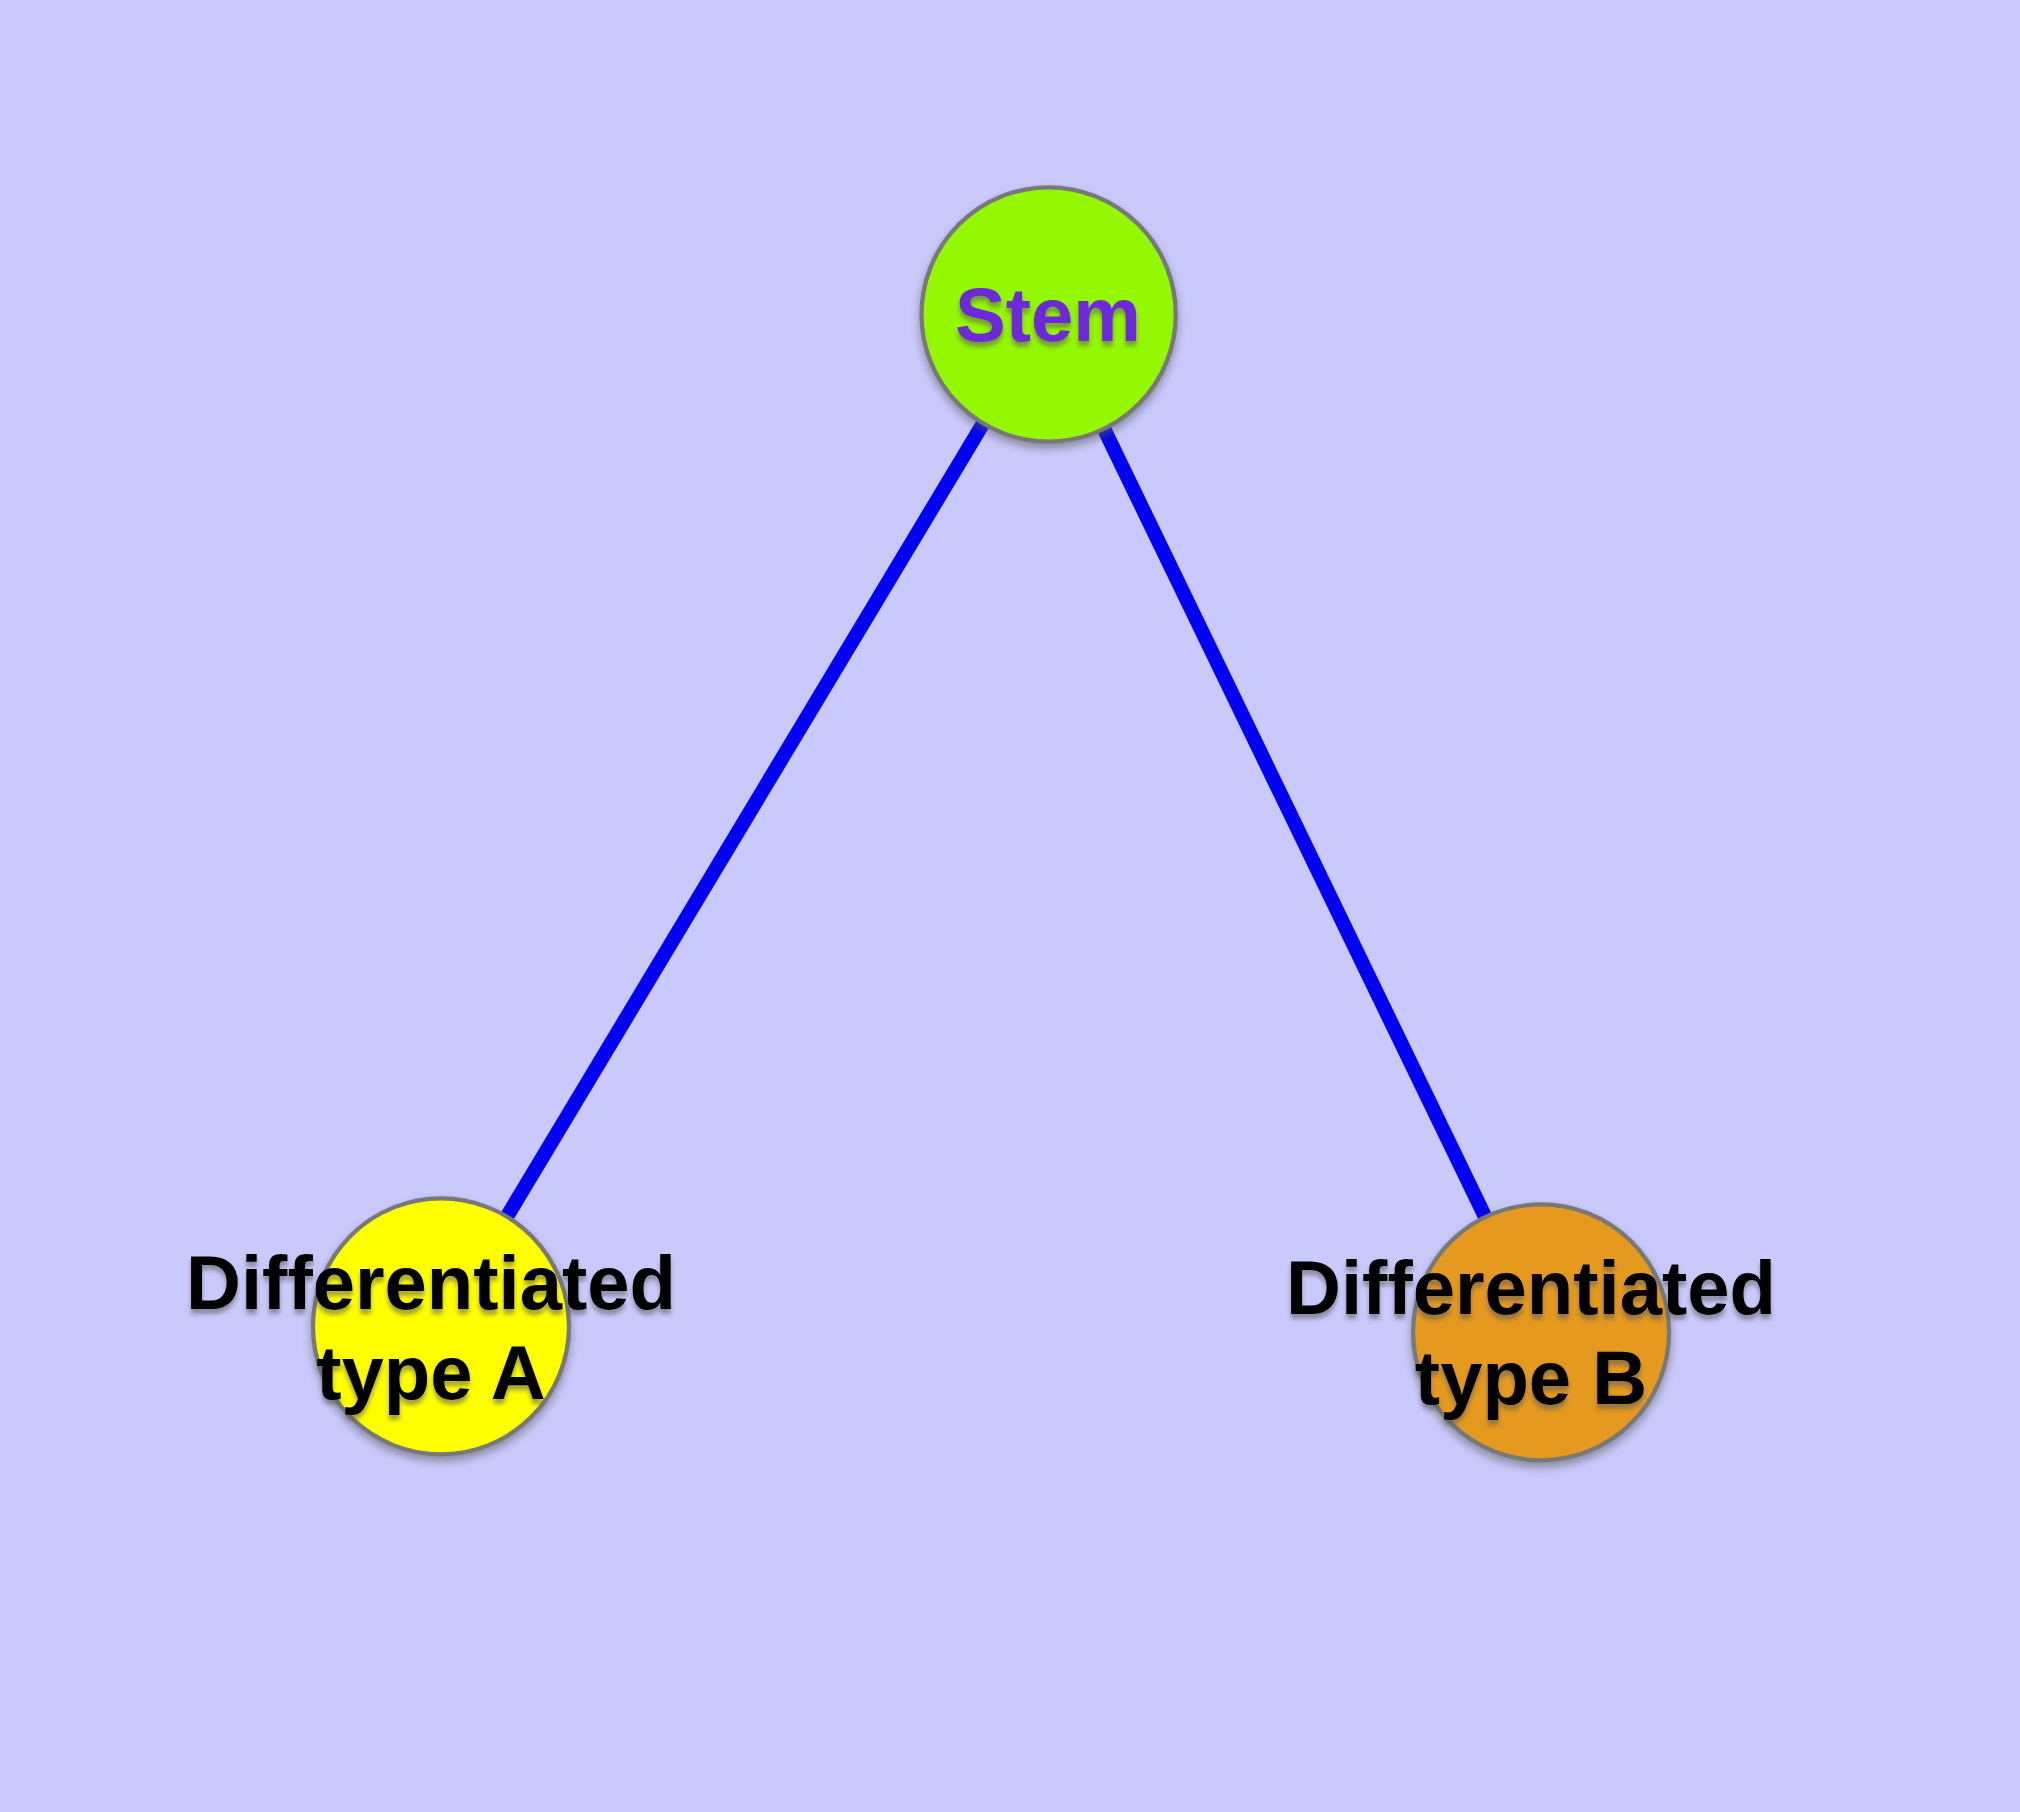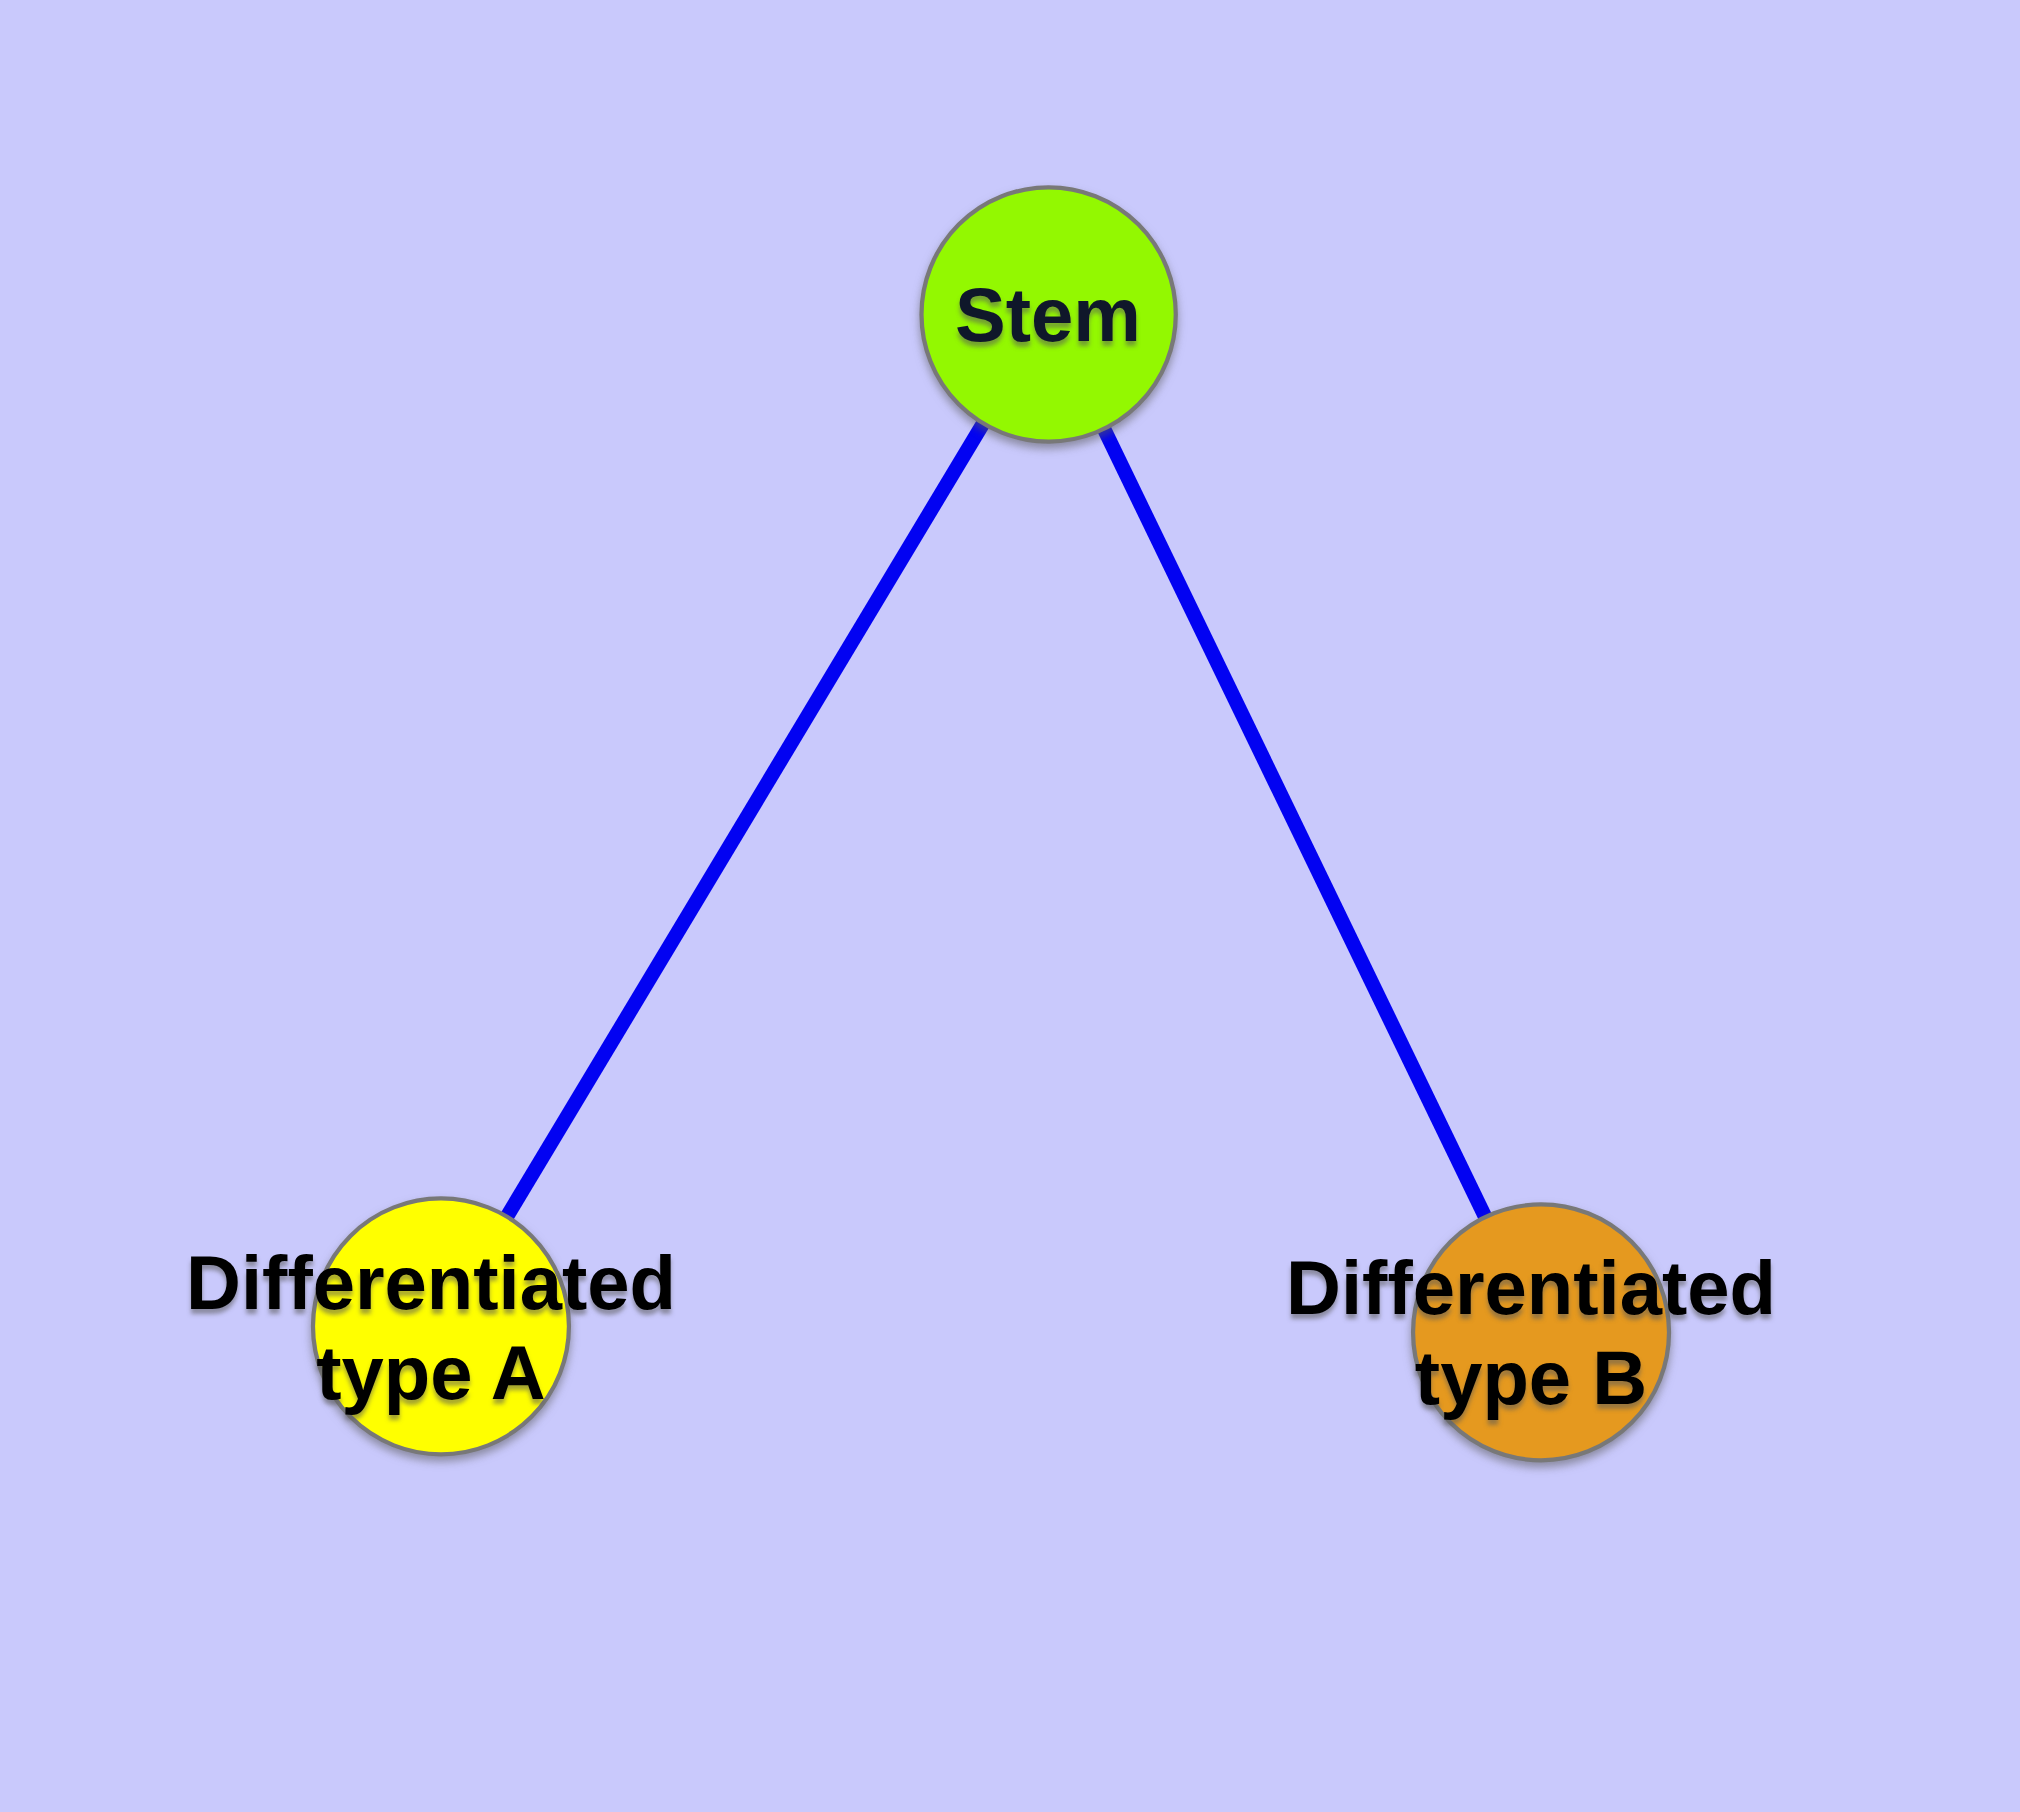--- a/index.html
+++ b/index.html
@@ -47,21 +47,21 @@
   <svg class="edge-layer" viewBox="0 0 2384 2138">
 
     <line class="edge" x1="1237" y1="371" x2="520" y2="1565" style="stroke: rgb(2, 2, 242);"></line>
     <line class="edge" x1="1237" y1="371" x2="1818" y2="1572" style="stroke: rgb(2, 2, 242);"></line>
 
     <circle class="node-circle" cx="1237" cy="371" r="150" style="fill: rgb(147, 248, 1); stroke: rgb(120, 120, 120);"></circle>
     <circle class="node-circle" cx="520" cy="1565" r="151" style="fill: rgb(255, 255, 0); stroke: rgb(120, 120, 120);"></circle>
     <circle class="node-circle" cx="1818" cy="1572" r="151" style="fill: rgb(229, 153, 31); stroke: rgb(120, 120, 120);"></circle>
   </svg>
 
-  <div class="node-label label-stem" style="color: #0f172a;">Stem</div>
+  <div class="node-label label-stem" style="color: #6d28d9;">Stem</div>
 
   <div class="node-label label-type-a" style="color: rgb(0, 0, 0);">Differentiated
 type A</div>
 
   <div class="node-label label-type-b" style="color: rgb(0, 0, 0);">Differentiated
 type B</div>
 
 </div>
 
 

